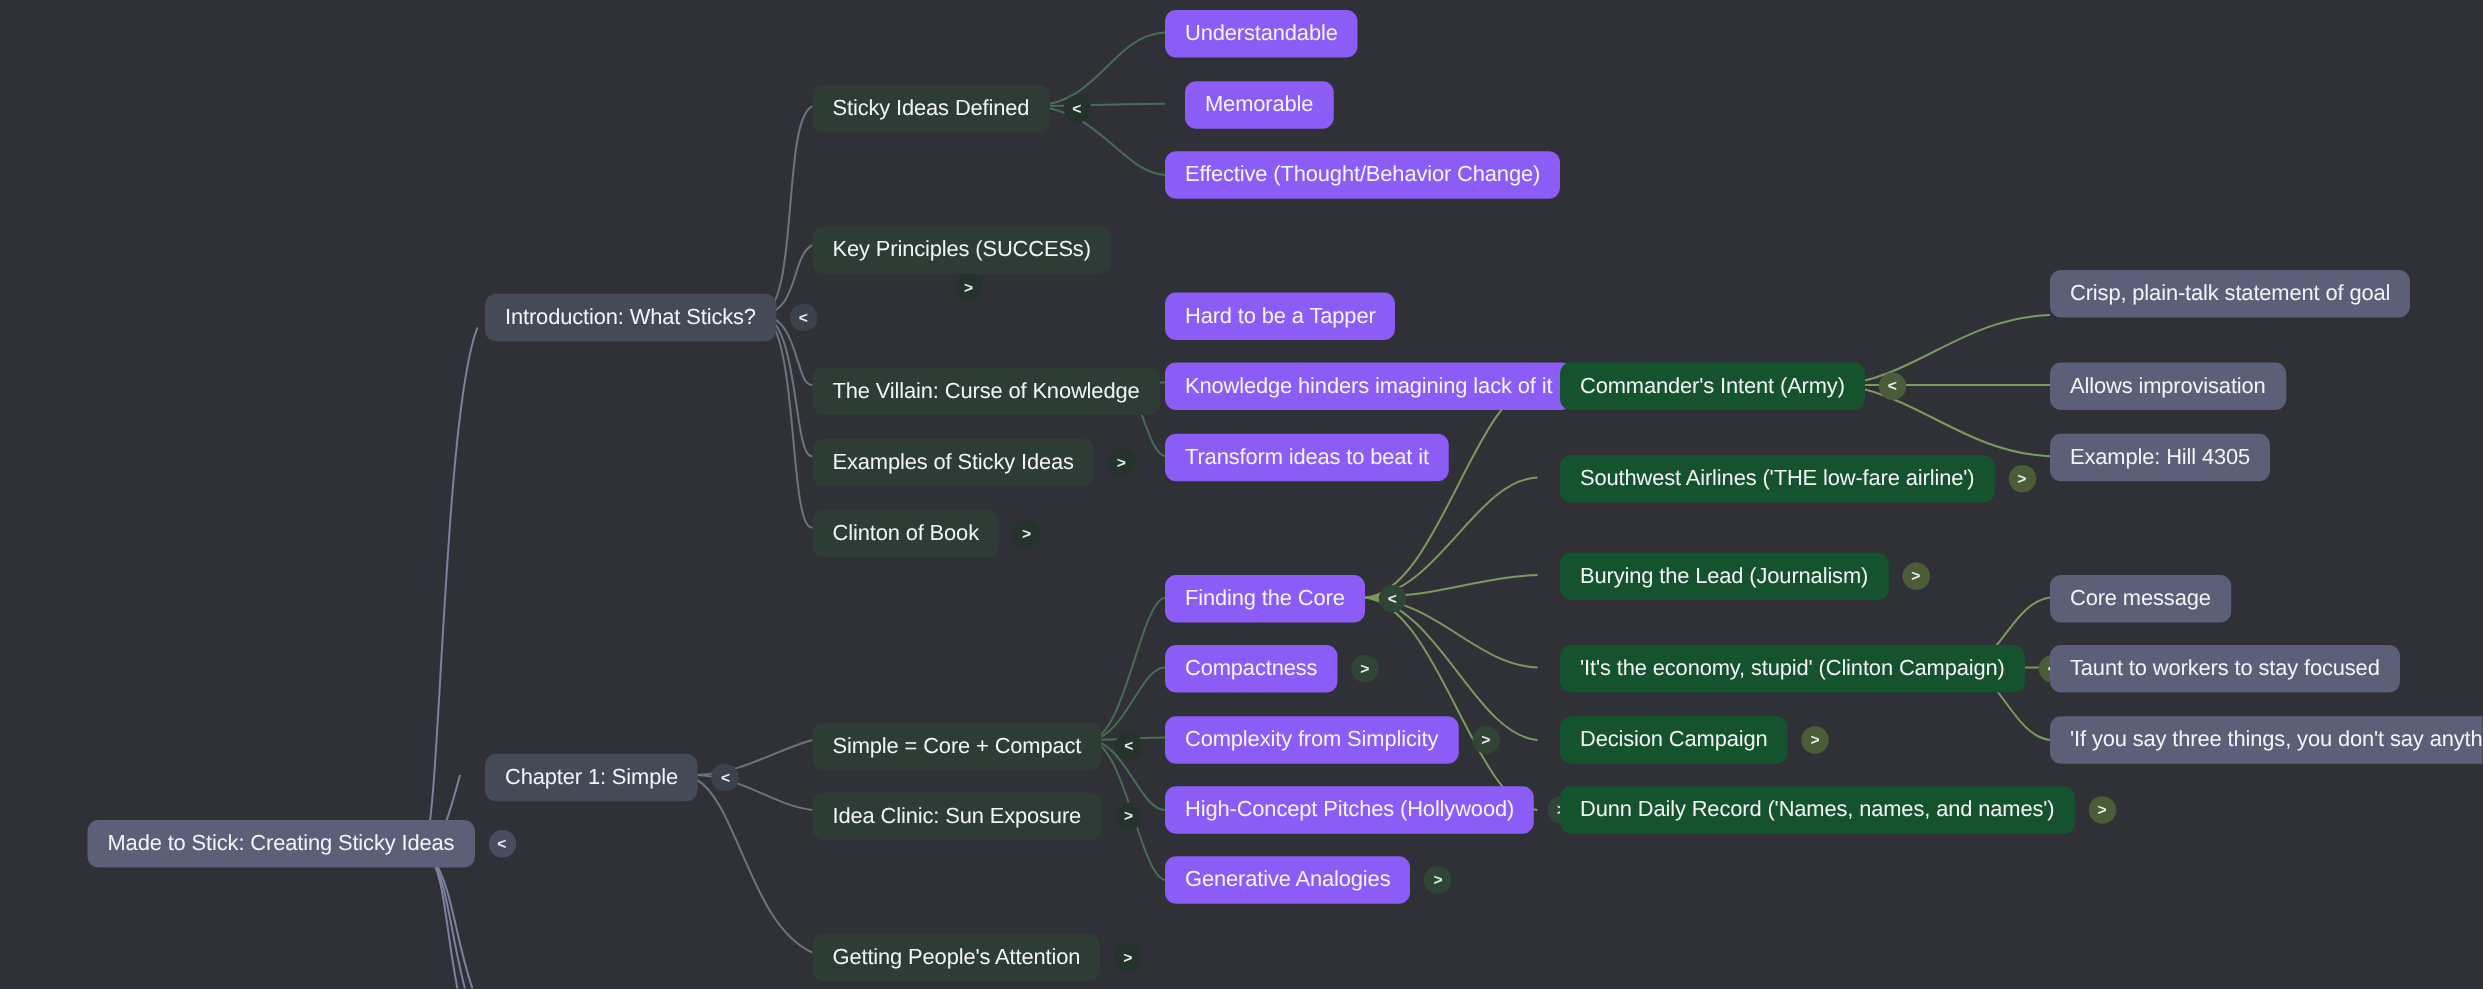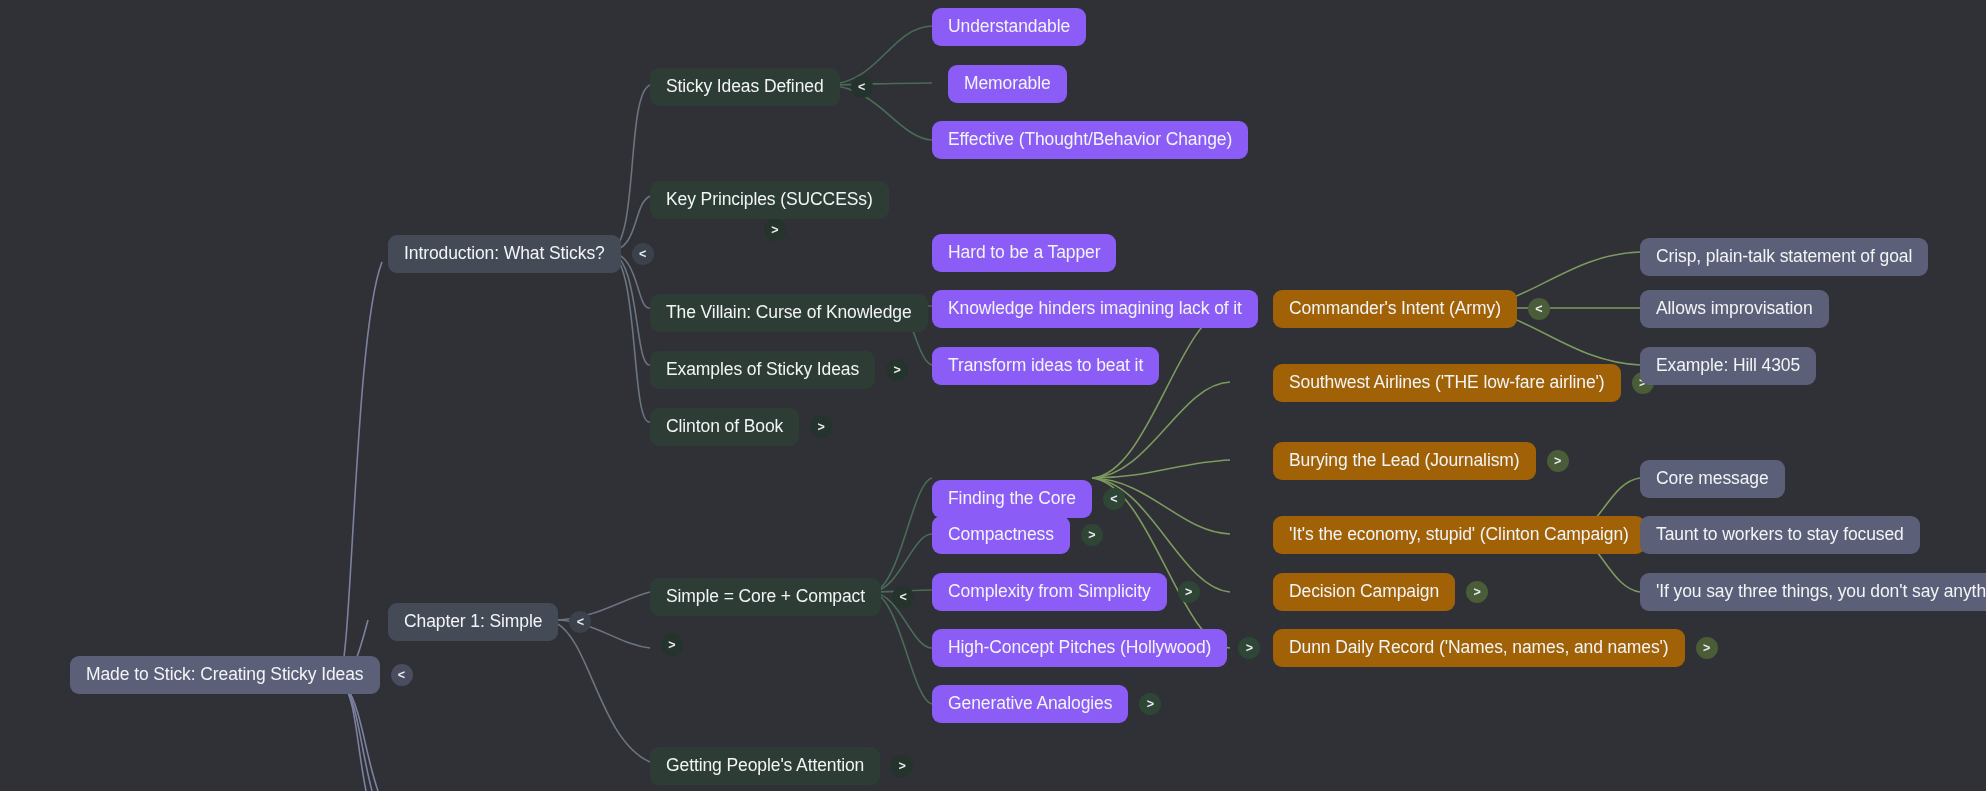--- a/index.html
+++ b/index.html
@@ -49,21 +49,21 @@
     letter-spacing: -0.1px;
     line-height: 1;
     user-select: none;
   }
 
   
   .lvl-root  .node-box { background: #5c5f78; }
   .lvl-1     .node-box { background: #454b56; }
   .lvl-2     .node-box { background: #2d3d35; }
   .lvl-3     .node-box { background: #8b5cf6; }
-  .lvl-4g    .node-box { background: #a16207; margin-left: 25px; }
+  .lvl-4g    .node-box { background: #14532d; }
   .lvl-4p    .node-box { background: #5c5f78; }
 
   .toggle {
     margin-left: 11px;
     width: 22px;
     height: 22px;
     border-radius: 50%;
     display: inline-flex;
     align-items: center;
     justify-content: center;
@@ -172,20 +172,21 @@
     <div class="node-box">Clinton of Book</div>
     <div class="toggle">&gt;</div>
   </div>
 
   <div class="node lvl-2" style="left:650px; top:578px;">
     <div class="node-box">Simple = Core + Compact</div>
     <div class="toggle">&lt;</div>
   </div>
 
   <div class="node lvl-2" style="left:650px; top:634px;">
+    <div class="node-box">Idea Clinic: Sun Exposure</div>
     <div class="toggle">&gt;</div>
   </div>
 
   <div class="node lvl-2" style="left:650px; top:747px;">
     <div class="node-box">Getting People's Attention</div>
     <div class="toggle">&gt;</div>
   </div>
 
   <div class="node lvl-3" style="left:932px; top:8px;">
     <div class="node-box">Understandable</div>
@@ -204,21 +205,21 @@
   </div>
 
   <div class="node lvl-3" style="left:932px; top:290px;">
     <div class="node-box">Knowledge hinders imagining lack of it</div>
   </div>
 
   <div class="node lvl-3" style="left:932px; top:347px;">
     <div class="node-box">Transform ideas to beat it</div>
   </div>
 
-  <div class="node lvl-3" style="left:932px; top:460px;margin-top:20px;">
+  <div class="node lvl-3" style="left:932px; top:460px;">
     <div class="node-box">Finding the Core</div>
     <div class="toggle">&lt;</div>
   </div>
 
   <div class="node lvl-3" style="left:932px; top:516px;">
     <div class="node-box">Compactness</div>
     <div class="toggle">&gt;</div>
   </div>
 
   <div class="node lvl-3" style="left:932px; top:573px;">
@@ -259,21 +260,21 @@
   <div class="node lvl-4g" style="left:1248px; top:573px;">
     <div class="node-box">Decision Campaign</div>
     <div class="toggle">&gt;</div>
   </div>
 
   <div class="node lvl-4g" style="left:1248px; top:629px;">
     <div class="node-box">Dunn Daily Record ('Names, names, and names')</div>
     <div class="toggle">&gt;</div>
   </div>
 
-  <div class="node lvl-4p" style="left:1640px; top:238px;">
+  <div class="node lvl-4p" style="left:1640px; top:216px;">
     <div class="node-box">Crisp, plain-talk statement of goal</div>
   </div>
 
   <div class="node lvl-4p" style="left:1640px; top:290px;">
     <div class="node-box">Allows improvisation</div>
   </div>
 
   <div class="node lvl-4p" style="left:1640px; top:347px;">
     <div class="node-box">Example: Hill 4305</div>
   </div>

